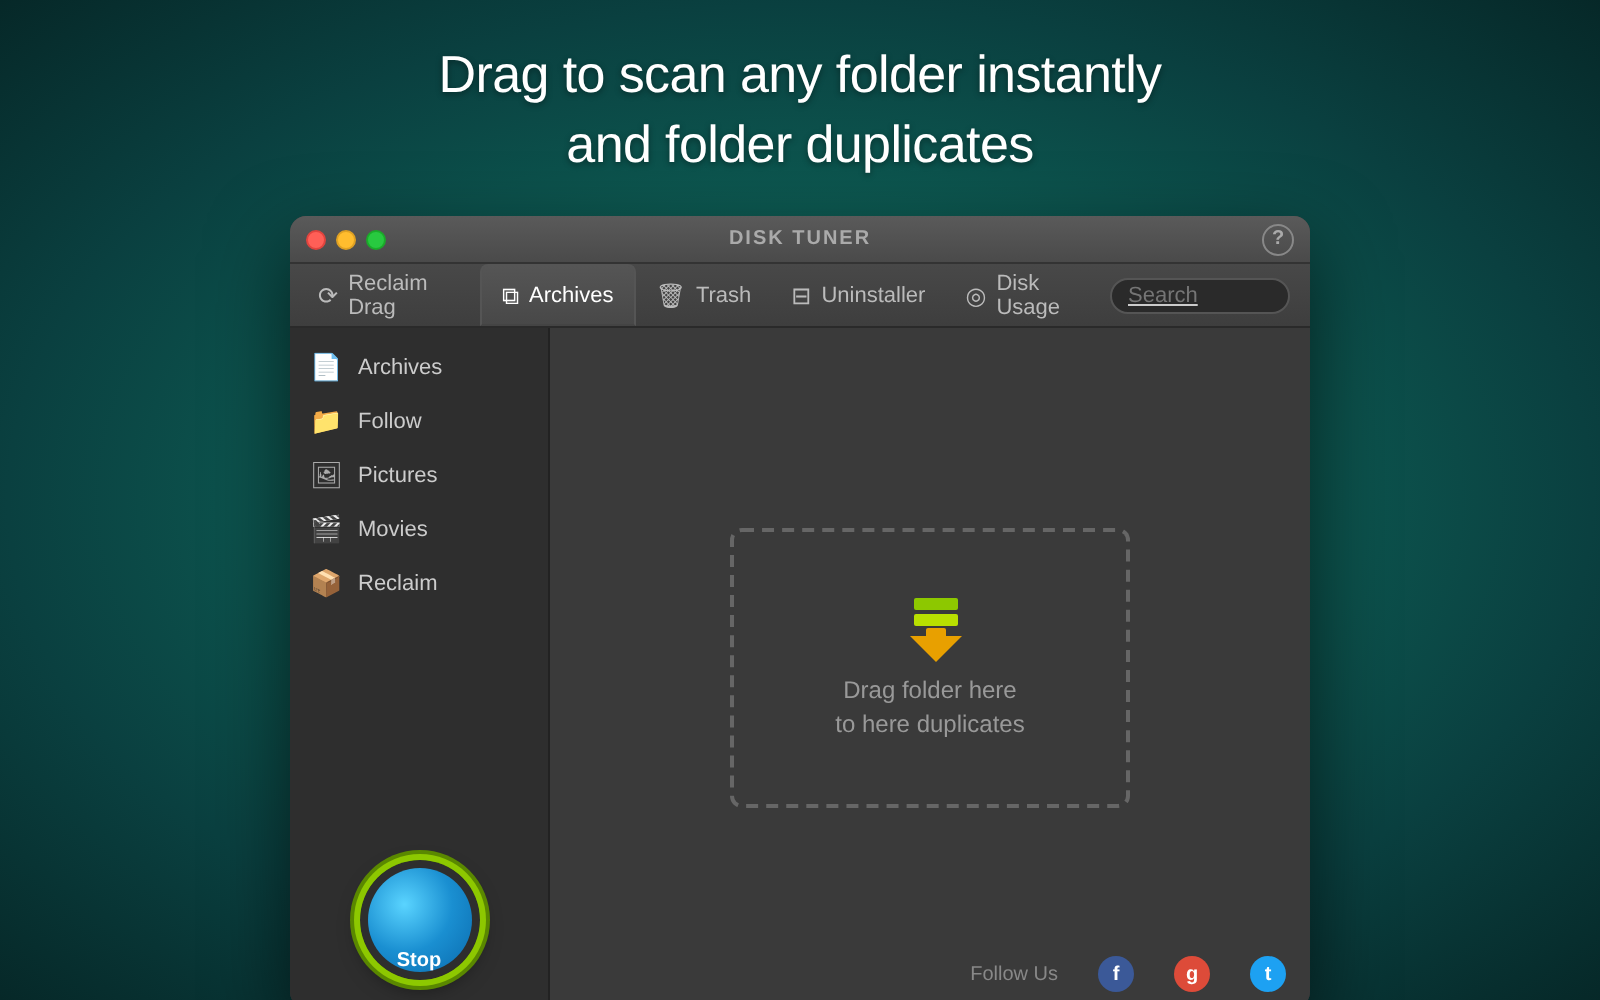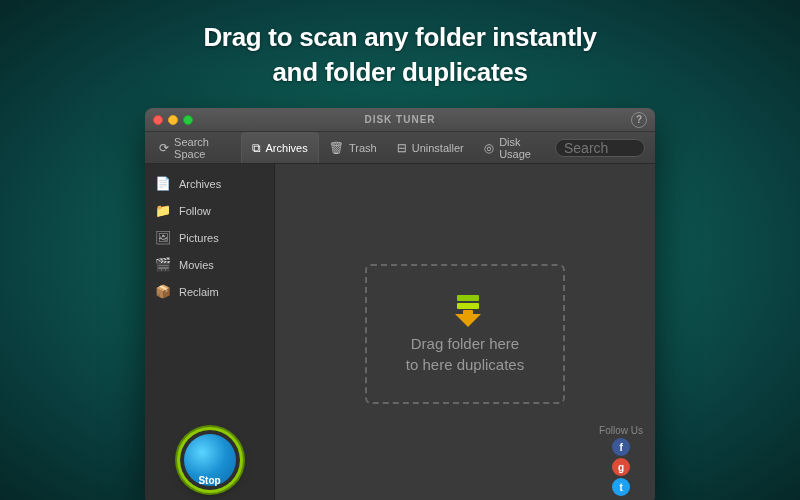--- a/index.html
+++ b/index.html
@@ -13,21 +13,21 @@
       display: flex;
       flex-direction: column;
       align-items: center;
       justify-content: flex-start;
       padding-top: 20px;
     }
 
     .headline {
       color: #ffffff;
       font-size: 26px;
-      font-weight: 700;
+      font-weight: 400;
       text-align: center;
       line-height: 1.35;
       margin-bottom: 18px;
       text-shadow: 0 1px 3px rgba(0,0,0,0.4);
       letter-spacing: -0.3px;
     }
 
     .app-window {
       width: 510px;
       height: 396px;
@@ -133,22 +133,23 @@
     }
 
     .search-input {
       background: #2a2a2a;
       border: 1px solid #555;
       border-radius: 10px;
       height: 18px;
       width: 90px;
       padding: 0 8px;
       color: #ccc;
-      font-size: 14px;
+      font-size: 11px;
       outline: none;
+      text-decoration: underline;
     }
 
     
     .main-area {
       flex: 1;
       display: flex;
       overflow: hidden;
     }
 
     
@@ -231,37 +232,36 @@
     }
 
     
     .arrow-down-icon {
       position: relative;
       width: 30px;
       height: 30px;
     }
 
     .drop-zone-text {
-      font-size: 15px;
+      font-size: 12px;
       text-align: center;
       line-height: 1.4;
       color: #999;
     }
 
     
     .follow-bar {
       position: absolute;
       bottom: 8px;
       right: 12px;
       display: flex;
       align-items: center;
-      gap: 2px;
+      gap: 20px;
       font-size: 10px;
       color: #888;
-      flex-direction: column;
     }
 
     .social-icon {
       width: 18px;
       height: 18px;
       border-radius: 50%;
       display: flex;
       align-items: center;
       justify-content: center;
       font-size: 10px;
@@ -294,21 +294,21 @@
         <div class="traffic-light tl-yellow"></div>
         <div class="traffic-light tl-green"></div>
       </div>
       <span class="title-bar-text">DISK TUNER</span>
       <div class="title-bar-help">?</div>
     </div>
 
     <div class="tab-bar">
       <div class="tab">
         <span class="tab-icon">⟳</span>
-        <span>Search Space</span>
+        <span>Reclaim Drag</span>
       </div>
       <div class="tab active">
         <span class="tab-icon">⧉</span>
         <span>Archives</span>
       </div>
       <div class="tab">
         <span class="tab-icon">🗑</span>
         <span>Trash</span>
       </div>
       <div class="tab">

